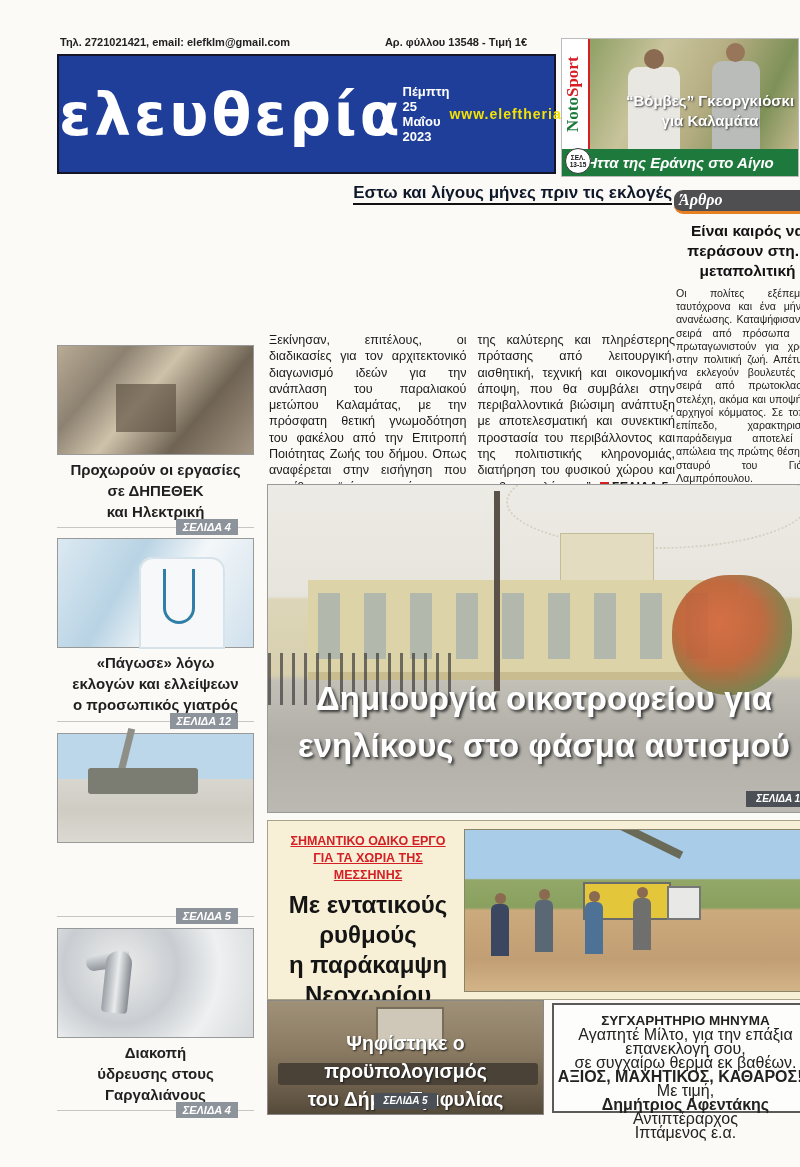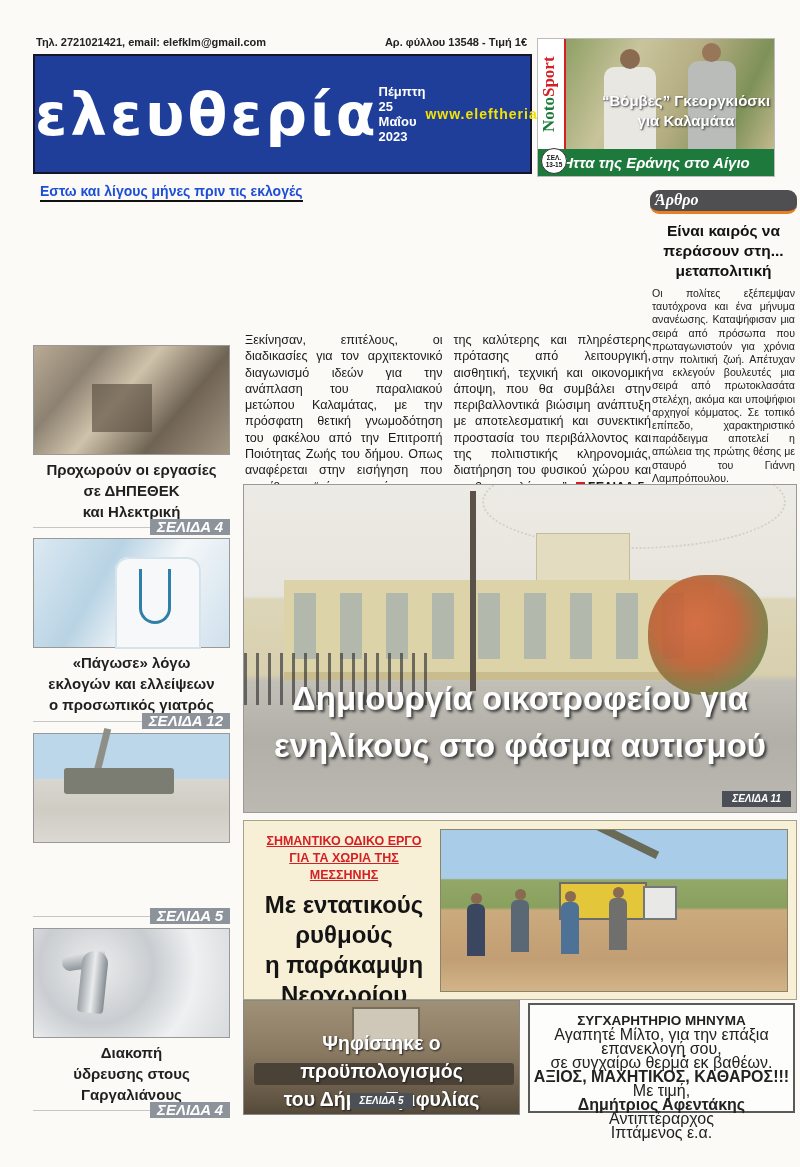--- a/index.html
+++ b/index.html
@@ -1,17 +1,17 @@
 <!DOCTYPE html>
 <html lang="el"><head>
 <meta charset="utf-8">
 <style>
   html,body{margin:0;padding:0;background:#fbfaf7;font-family:"Liberation Sans",sans-serif;}
   #page{position:relative;width:800px;height:1167px;background:#fbfaf7;overflow:hidden;margin:0 auto;}
-  .abs{position:absolute;}
+  .abs{position:absolute;margin-left:24px;}
   .pre{white-space:pre-line;}
 
   
   .topbar-left{left:36px;top:36px;font-size:11px;font-weight:bold;color:#222;}
   .topbar-right{right:273px;top:36px;font-size:11px;font-weight:bold;color:#222;}
 
   
   .masthead{left:33px;top:54px;width:495px;height:116px;background:#1e3e99;border:2px solid #15152a;
             display:flex;align-items:center;justify-content:flex-start;}
   .masthead-logo{color:#fff;font-weight:bold;font-size:58px;line-height:72px;letter-spacing:3px;margin-top:2px;
@@ -33,21 +33,21 @@
   .ns-man2::before{content:"";position:absolute;left:14px;top:-18px;width:19px;height:19px;border-radius:50%;background:#97765a;}
   .ns-headline{position:absolute;left:28px;top:52px;width:240px;text-align:center;color:#fff;font-weight:bold;
                font-size:15px;line-height:20px;text-shadow:1px 1px 2px rgba(40,40,40,.9);}
   .ns-footer{position:absolute;left:0;bottom:0;width:236px;height:27px;background:#1d7a3c;display:flex;align-items:center;justify-content:center;}
   .ns-footer-text{color:#fff;font-weight:bold;font-style:italic;font-size:15px;}
   .ns-badge{position:absolute;left:3px;bottom:2px;width:24px;height:24px;border-radius:50%;background:#fff;border:1px solid #333;
             display:flex;align-items:center;justify-content:center;text-align:center;
             font-size:6.5px;font-weight:bold;color:#111;line-height:7px;}
 
   
-  .kicker{left:40px;top:183px;width:608px;text-align:left;font-size:14px;font-weight:bold;color:#1d4ed8;}
+  .kicker{left:40px;top:183px;width:608px;text-align:right;font-size:17px;font-weight:bold;color:#0f172a;}
   .kicker span{border-bottom:2px solid #111;padding-bottom:1px;}
   .headline{left:28px;top:204px;width:628px;text-align:center;font-size:50px;line-height:56px;font-weight:800;
             color:#0d0d0d;letter-spacing:-2px;}
   .lead-body{left:245px;top:332px;width:406px;display:flex;gap:11px;}
   .lead-col{width:198px;font-size:12.6px;line-height:16.3px;text-align:justify;color:#1a1a1a;}
   .lead-pageref{font-weight:bold;white-space:nowrap;}
   .red-square{display:inline-block;width:9px;height:9px;background:#d42025;margin:0 3px 0 6px;}
 
   
   .arthro{left:650px;top:190px;width:147px;}
@@ -69,21 +69,21 @@
   .photo-crane{background:linear-gradient(#bcd7ea 0%,#bcd7ea 42%,#d9d6cf 42%,#cfccc4 70%,#dcd9d2 100%);}
   .photo-crane::after{content:"";position:absolute;left:30px;top:34px;width:110px;height:26px;background:#7b7d72;border-radius:3px;}
   .photo-crane::before{content:"";position:absolute;left:64px;top:-6px;width:7px;height:52px;background:#8e9088;transform:rotate(14deg);}
   .photo-faucet{background:radial-gradient(circle at 32% 35%,#ececec 0%,#c9cdd1 38%,#eef0f1 66%,#d7dadc 100%);}
   .photo-faucet::after{content:"";position:absolute;left:46px;top:22px;width:26px;height:62px;background:linear-gradient(90deg,#9aa0a6,#e9ebec,#858b91);
                        border-radius:12px 12px 4px 4px;transform:rotate(6deg);}
   .photo-faucet::before{content:"";position:absolute;left:28px;top:24px;width:44px;height:16px;background:linear-gradient(#dfe2e4,#8f959b);
                         border-radius:10px 0 0 10px;transform:rotate(-8deg);}
   .side-caption{left:33px;width:197px;text-align:center;font-size:15px;font-weight:bold;color:#1f1f1f;line-height:21px;}
   .pageline{left:33px;width:197px;border-top:1px solid #c6c6c6;}
-  .pagebadge{position:absolute;right:0;top:-9px;background:#8d939b;color:#fff;font-style:italic;font-size:15px;
+  .pagebadge{position:absolute;right:16px;top:-9px;background:#8d939b;color:#fff;font-style:italic;font-size:11px;
              font-weight:bold;padding:2px 7px;line-height:12px;}
 
   
   .red-banner{left:243px;top:462px;width:554px;height:22px;background:#d6201f;display:flex;align-items:center;justify-content:center;}
   .red-banner-text{color:#fff;font-weight:bold;font-size:14.5px;letter-spacing:.5px;}
   .photo-school{left:243px;top:484px;width:554px;height:329px;border:1px solid #999;box-sizing:border-box;overflow:hidden;
                 background:linear-gradient(#edebe5 0%,#e6e4dc 34%,#ddd6b8 35%,#d7cfae 58%,#c2bfb7 60%,#b2afa8 78%,#bcb9b2 100%);}
   .school-bldg{position:absolute;left:40px;top:95px;width:430px;height:100px;background:#ddd3a9;
                box-shadow:inset 0 -8px 0 #c9bd90;}
   .school-win{position:absolute;left:50px;top:108px;width:410px;height:66px;

